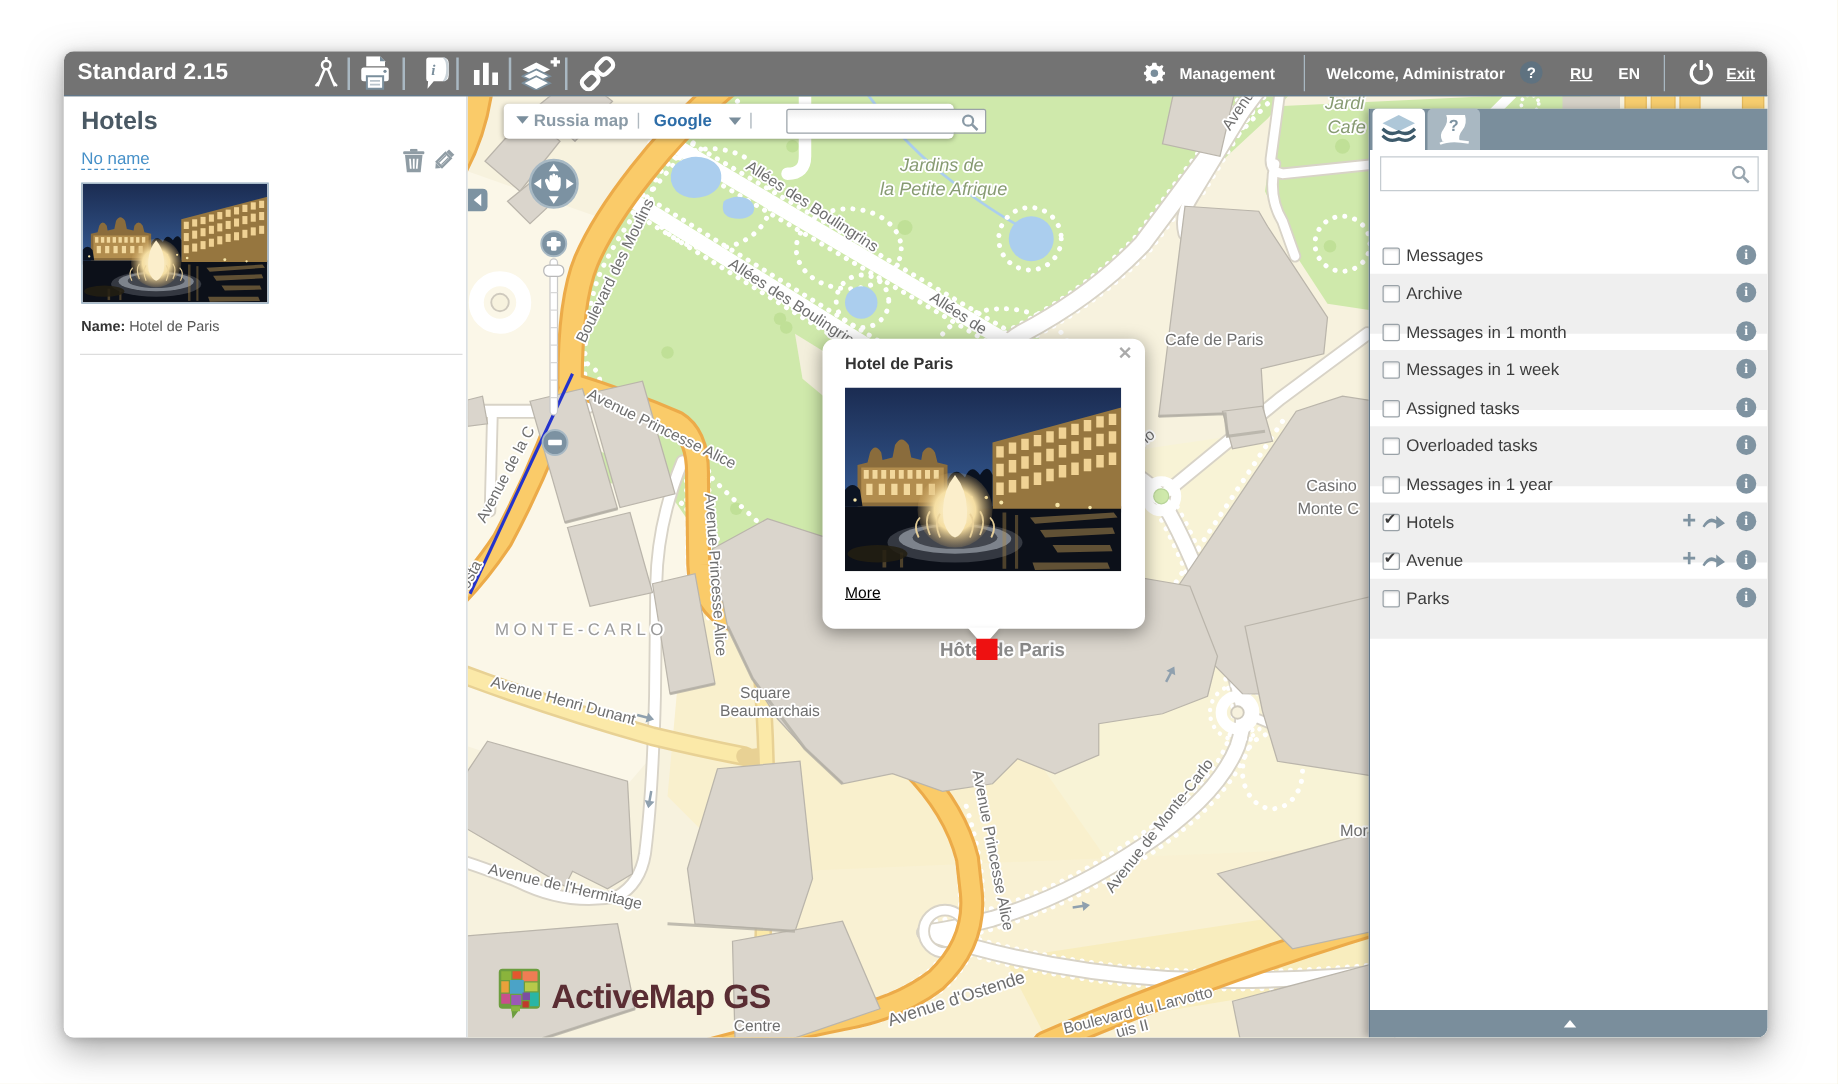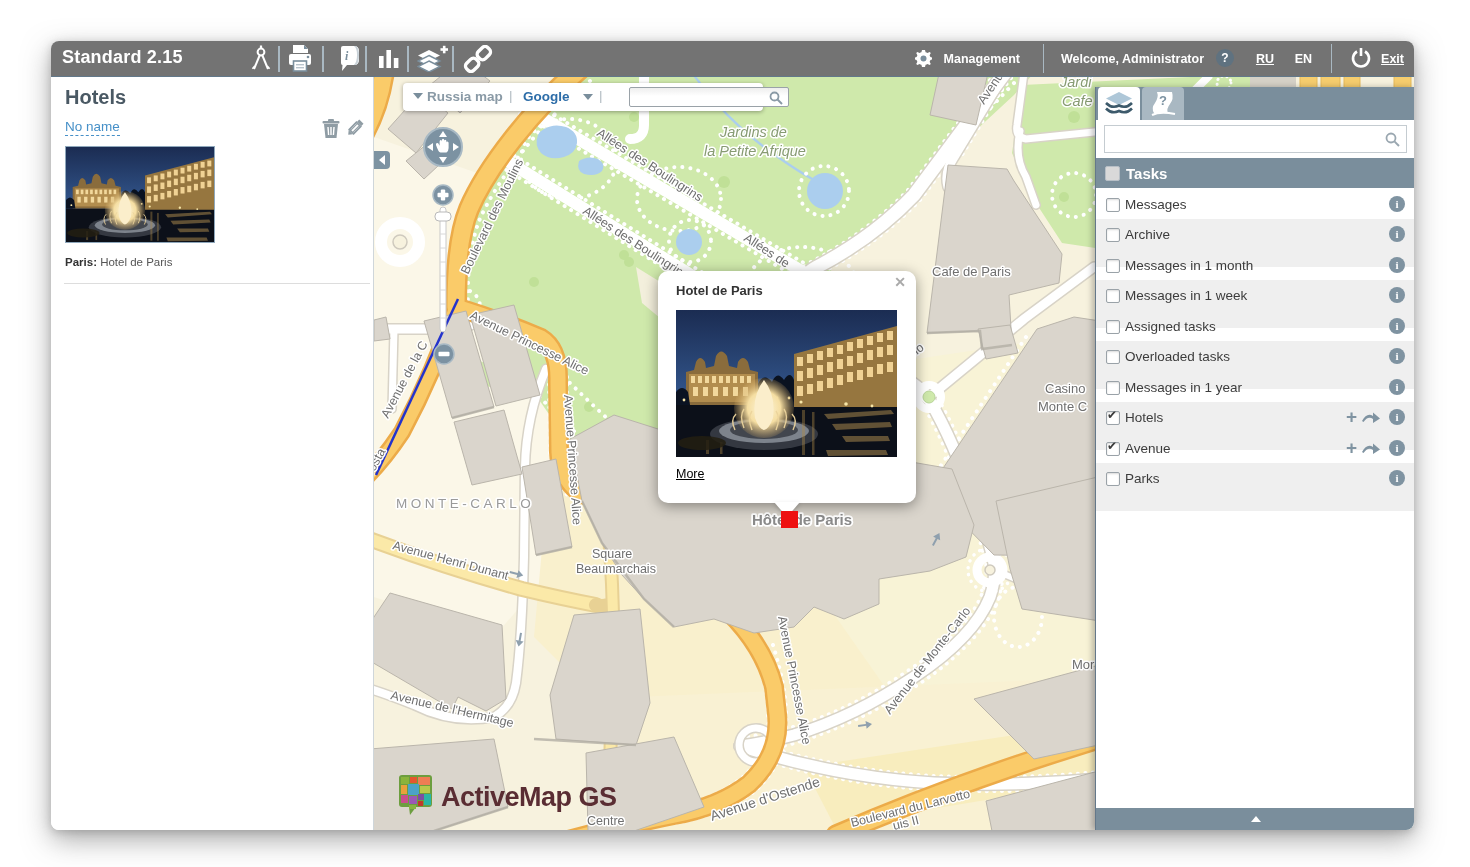--- a/index.html
+++ b/index.html
@@ -394,21 +394,21 @@
         <rect x="7" y="1" width="6" height="3" fill="#8f9ca4"></rect>
         <rect x="7" y="5" width="6" height="10" fill="none" stroke="#8f9ca4" stroke-width="1.8"></rect>
         <line x1="8.6" y1="6" x2="8.6" y2="14" stroke="#8f9ca4" stroke-width="1"></line>
         <line x1="11.4" y1="6" x2="11.4" y2="14" stroke="#8f9ca4" stroke-width="1"></line>
         <path d="M7,16 L10,19.5 L13,16 Z" fill="#8f9ca4"></path>
       </g>
     </svg>
     <svg id="lp-photo" viewBox="0 0 221 147" preserveAspectRatio="none">
         <use href="#nightphoto"></use>
       </svg>
-    <div id="lp-name"><b>Paris:</b> Hotel de Paris</div>
+    <div id="lp-name"><b>Name:</b> Hotel de Paris</div>
     <div id="lp-hr"></div>
   </div>
   <div id="rightpanel">
     <div id="rp-tabs">
       <div class="rtab" id="rtab1">
         <svg style="position:absolute;left:7px;top:5px" width="28" height="24" viewBox="0 0 28 24">
           <path d="M14,0 L27,6.5 L14,13 L1,6.5 Z" fill="#aec7d8"></path>
           <path d="M1,11 Q7,17 14,13.5 Q21,17 27,11" fill="none" stroke="#3d5a6b" stroke-width="2.6"></path>
           <path d="M1,16.5 Q7,22.5 14,19 Q21,22.5 27,16.5" fill="none" stroke="#3d5a6b" stroke-width="2.6"></path>
         </svg>
@@ -420,24 +420,20 @@
           <text x="9" y="14" font-size="13" font-weight="bold" fill="#7d93a2" font-family="Liberation Sans,sans-serif">?</text>
         </svg>
       </div>
     </div>
     <div id="rp-search">
       <svg style="position:absolute;right:6px;top:6px" width="15" height="15" viewBox="0 0 15 15">
         <circle cx="6" cy="6" r="4.5" fill="none" stroke="#9aa7b0" stroke-width="1.8"></circle>
         <line x1="9.4" y1="9.4" x2="14" y2="14" stroke="#9aa7b0" stroke-width="2"></line>
       </svg>
     </div>
-    <div id="rp-tasks">
-        <span class="cb"></span>
-        <span class="tx">Tasks</span>
-      </div>
   <div class="rrow" style="top: 101.5px;">
         <span class="cb"></span>
         <span class="lb">Messages</span>
         <span class="info">i</span>
       </div>
       <div class="rrow alt" style="top: 132px;">
         <span class="cb"></span>
         <span class="lb">Archive</span>
         <span class="info">i</span>
       </div>

